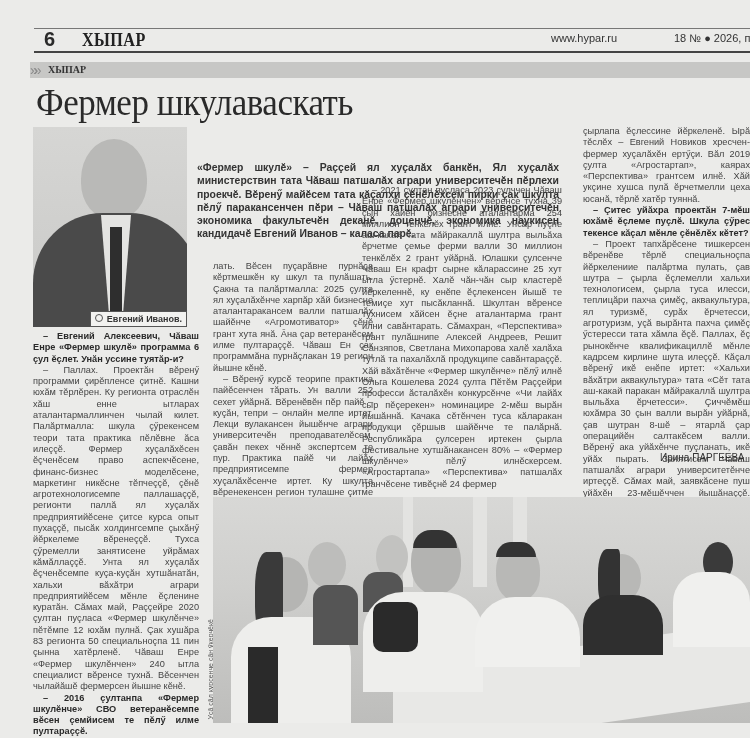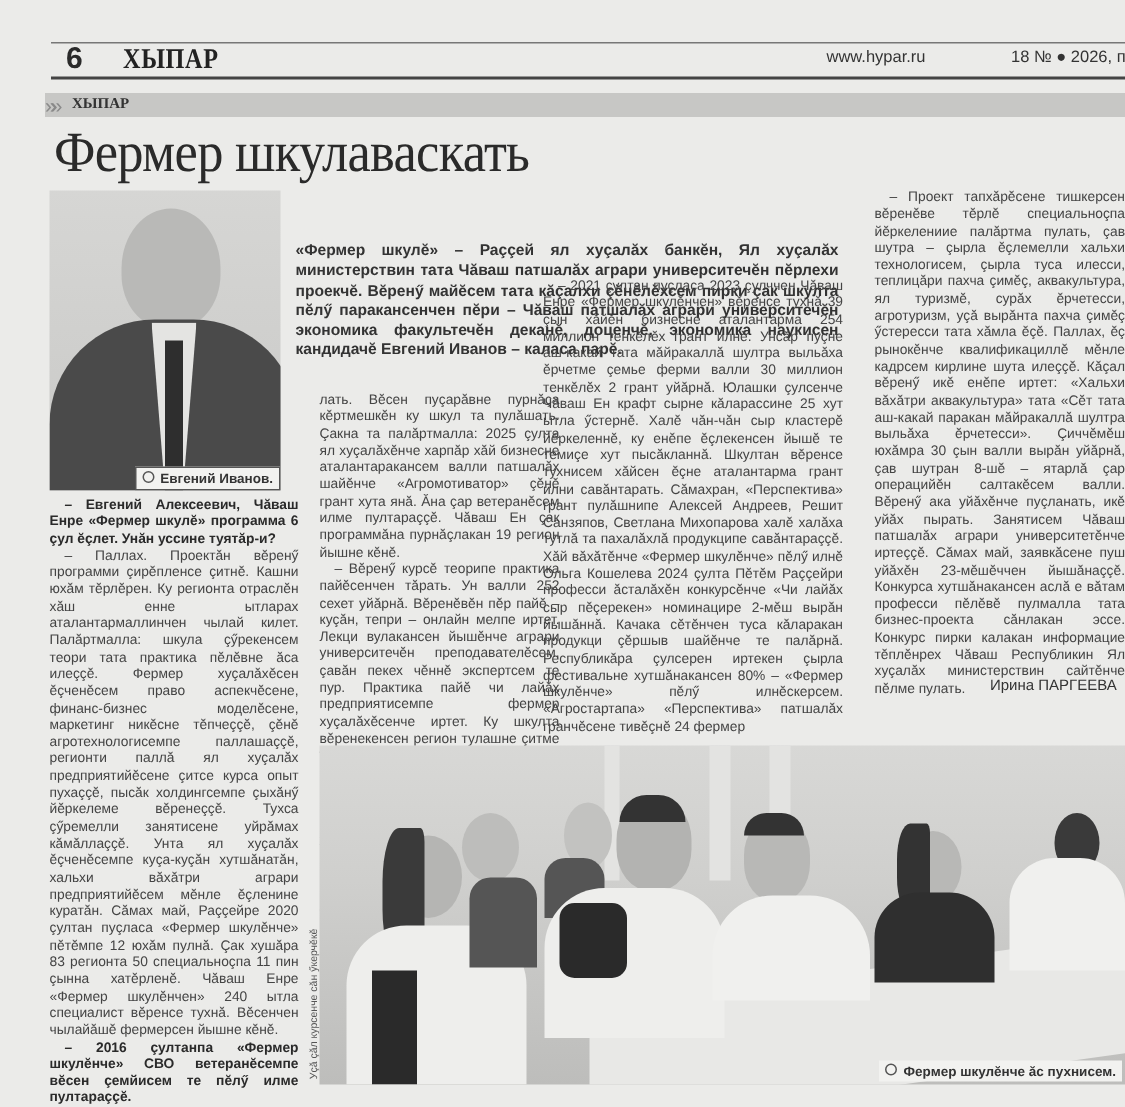--- a/index.html
+++ b/index.html
@@ -90,20 +90,22 @@
     <p style="text-indent:0">лать. Вĕсен пуçарăвне пурнăçа кĕртмешкĕн ку шкул та пулăшать. Çакна та палăртмалла: 2025 çулта ял хуçалăхĕнче харпăр хăй бизнесне аталантаракансем валли патшалăх шайĕнче «Агромотиватор» çĕнĕ грант хута янă. Ăна çар ветеранĕсем илме пултараççĕ. Чăваш Ен çак программăна пурнăçлакан 19 регион йышне кĕнĕ.</p>
     <p>– Вĕренӳ курсĕ теорипе практика пайĕсенчен тăрать. Ун валли 252 сехет уйăрнă. Вĕренĕвĕн пĕр пайĕ – куçăн, тепри – онлайн мелпе иртет. Лекци вулакансен йышĕнче аграри университечĕн преподавателĕсем, çавăн пекех чĕннĕ экспертсем те пур. Практика пайĕ чи лайăх предприятисемпе фермер хуçалăхĕсенче иртет. Ку шкулта вĕренекенсен регион тулашне çитме те майсем пур. Хăйсен бизнес-планне ăнăçлă хӳтĕлекенсем ĕçлеме ирĕк паракан диплом илеççĕ. Хатĕр бизнес-планпа фермерсене пулăшакан грант программисенче хутшăнма пулать.</p>
     <p class="q">– Евгений Алексеевич, «Фермер шкулĕнче» пĕлӳ илнĕ, ун хыççăн пĕрпĕр гранта тивĕçсе хăйĕн ĕçне аталантарма пултарнисенчен, çитĕнӳ тунисенчен кама палăртма пултаратăр.</p>
   </div>
 
   <div class="col col-3">
     <p>– 2021 çултан пуçласа 2023 çулччен Чăваш Енре «Фермер шкулĕнчен» вĕренсе тухнă 39 çын хăйĕн бизнесне аталантарма 254 миллион тенкĕлĕх грант илнĕ. Унсăр пуçне аш-какай тата мăйракаллă шултра выльăха ĕрчетме çемье ферми валли 30 миллион тенкĕлĕх 2 грант уйăрнă. Юлашки çулсенче Чăваш Ен крафт сырне кăларассине 25 хут ытла ӳстернĕ. Халĕ чăн-чăн сыр кластерĕ йĕркеленнĕ, ку енĕпе ĕçлекенсен йышĕ те темиçе хут пысăкланнă. Шкултан вĕренсе тухнисем хăйсен ĕçне аталантарма грант илни савăнтарать. Сăмахран, «Перспектива» грант пулăшнипе Алексей Андреев, Решит Санзяпов, Светлана Михопарова халĕ халăха тутлă та пахалăхлă продукципе савăнтараççĕ. Хăй вăхăтĕнче «Фермер шкулĕнче» пĕлӳ илнĕ Ольга Кошелева 2024 çулта Пĕтĕм Раççейри професси ăсталăхĕн конкурсĕнче «Чи лайăх сыр пĕçерекен» номинацире 2-мĕш вырăн йышăннă. Качака сĕтĕнчен туса кăларакан продукци çĕршыв шайĕнче те палăрнă. Республикăра çулсерен иртекен çырла фестивальне хутшăнакансен 80% – «Фермер шкулĕнче» пĕлӳ илнĕскерсем. «Агростартапа» «Перспектива» патшалăх гранчĕсене тивĕçнĕ 24 фермер</p>
   </div>
 
   <div class="col col-4">
+    <p style="text-indent:0">çырлапа ĕçлессине йĕркеленĕ. Ырă тĕслĕх – Евгений Новиков хресчен-фермер хуçалăхĕн ертӳçи. Вăл 2019 çулта «Агростартап», каярах «Перспектива» грантсем илнĕ. Хăй укçине хушса пулă ĕрчетмелли цеха юсанă, тĕрлĕ хатĕр туяннă.</p>
+    <p class="q">– Çитес уйăхра проектăн 7-мĕш юхăмĕ ĕçлеме пуçлĕ. Шкула çӳрес текенсе кăçал мĕнле çĕнĕлĕх кĕтет?</p>
     <p>– Проект тапхăрĕсене тишкерсен вĕренĕве тĕрлĕ специальноçпа йĕркелениие палăртма пулать, çав шутра – çырла ĕçлемелли хальхи технологисем, çырла туса илесси, теплицăри пахча çимĕç, аквакультура, ял туризмĕ, сурăх ĕрчетесси, агротуризм, уçă вырăнта пахча çимĕç ӳстересси тата хăмла ĕçĕ. Паллах, ĕç рынокĕнче квалификациллĕ мĕнле кадрсем кирлине шута илеççĕ. Кăçал вĕренӳ икĕ енĕпе иртет: «Хальхи вăхăтри аквакультура» тата «Сĕт тата аш-какай паракан мăйракаллă шултра выльăха ĕрчетесси». Çиччĕмĕш юхăмра 30 çын валли вырăн уйăрнă, çав шутран 8-шĕ – ятарлă çар операцийĕн салтакĕсем валли. Вĕренӳ ака уйăхĕнче пуçланать, икĕ уйăх пырать. Занятисем Чăваш патшалăх аграри университетĕнче иртеççĕ. Сăмах май, заявкăсене пуш уйăхĕн 23-мĕшĕччен йышăнаççĕ. Конкурса хутшăнакансен аслă е вăтам професси пĕлĕвĕ пулмалла тата бизнес-проекта сăнлакан эссе. Конкурс пирки калакан информацие тĕплĕнрех Чăваш Республикин Ял хуçалăх министерствин сайтĕнче пĕлме пулать.</p>
   </div>
 
   <div class="byline">Ирина ПАРГЕЕВА</div>
 
   <div class="credit">
     <span>Уçă çăл курсенче сăн ӳкерчĕкĕ</span>
   </div>
 
   <div class="group-photo">
@@ -134,18 +136,15 @@
     <div class="person" style="left:283px;top:45px;width:40px;height:15px;border-radius:20px 20px 0 0;background:#333;"></div>
     <div class="person" style="left:262px;top:100px;width:105px;height:70px;border-radius:40px 40px 0 0;background:#f0f0ee;"></div>
 
     <div class="person" style="left:390px;top:57px;width:38px;height:48px;border-radius:50%;background:#b8b8b6;"></div>
     <div class="person" style="left:385px;top:52px;width:22px;height:60px;border-radius:40% 10% 10% 40%;background:#333;"></div>
     <div class="person" style="left:370px;top:98px;width:80px;height:60px;border-radius:30px 30px 0 0;background:#2f2f2f;"></div>
 
     <div class="person" style="left:490px;top:45px;width:30px;height:40px;border-radius:50%;background:#3a3a3a;"></div>
     <div class="person" style="left:460px;top:75px;width:77px;height:75px;border-radius:30px 30px 0 0;background:#f0f0ee;"></div>
 
-    <div class="photo-caption">
-      <span class="caption-bullet"></span><span>Фермер шкулĕнче ăс пухнисем.</span>
-    </div>
   </div>
 
 </div>
 
 </body></html>

